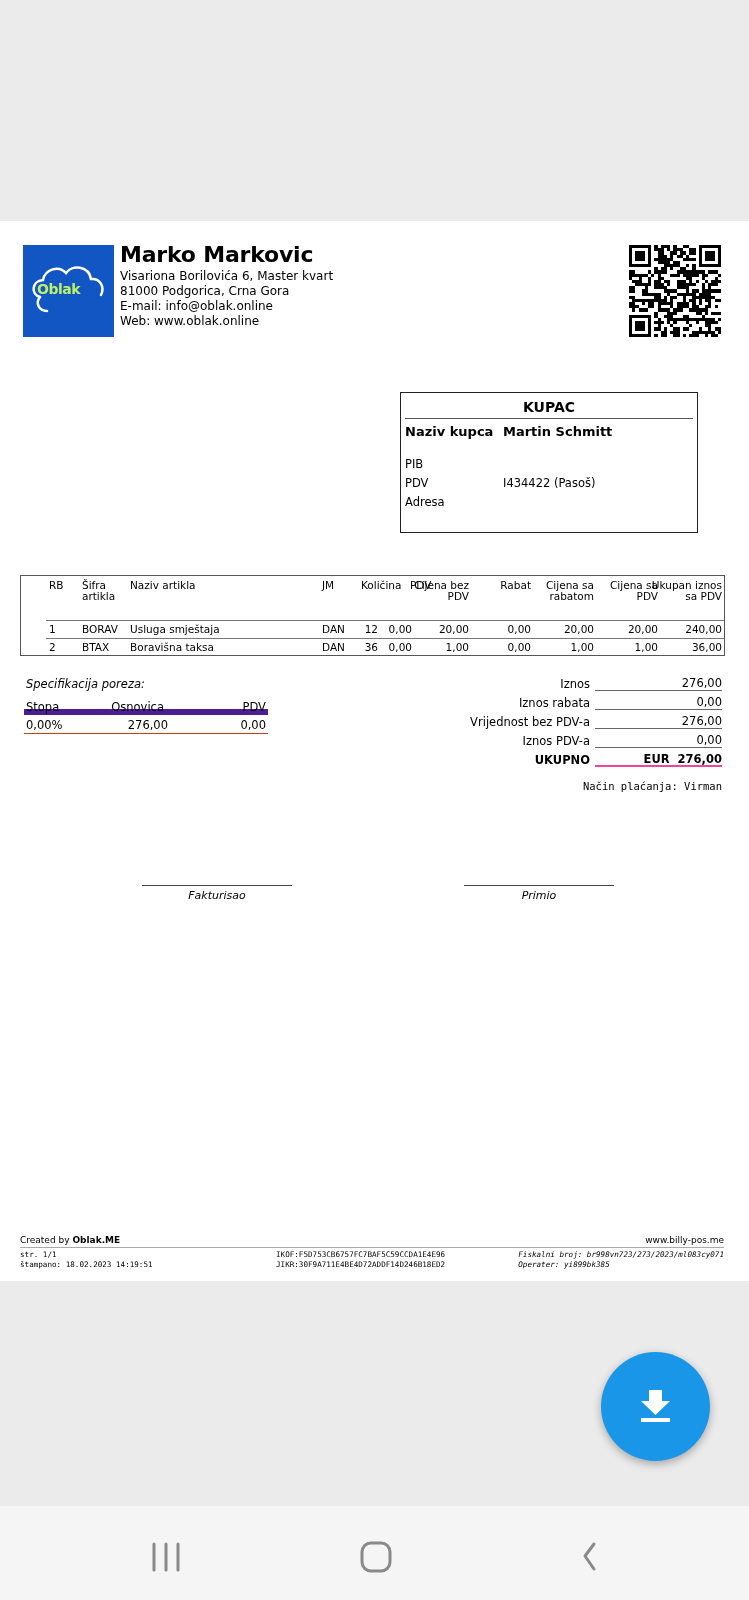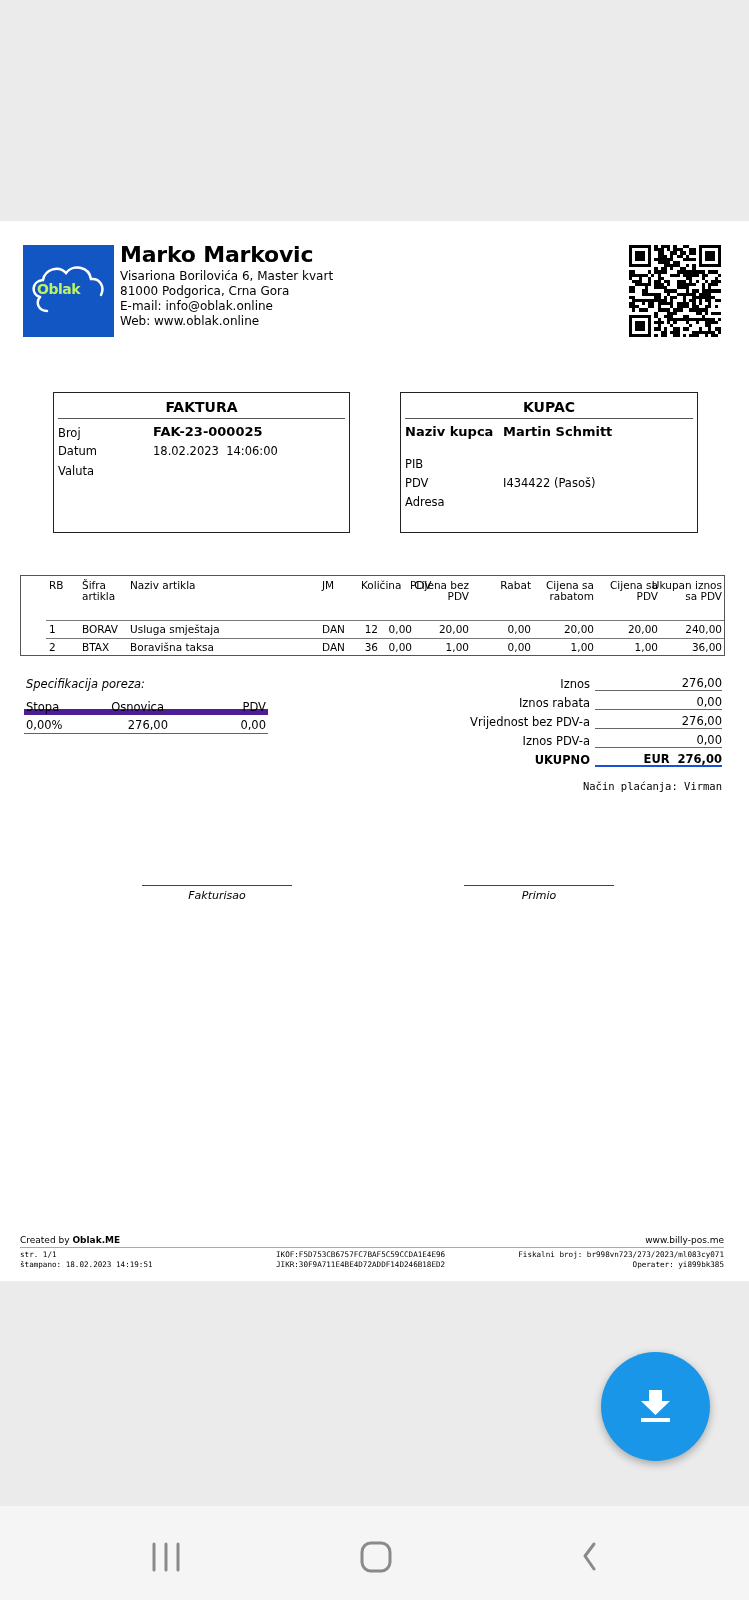--- a/index.html
+++ b/index.html
@@ -37,36 +37,36 @@
     .spec-title { position: absolute; left: 26px; top: 456px; font-style: italic; font-size: 11.5px; }
     .spec-hdr { position: absolute; left: 24px; top: 477px; width: 244px; height: 17px; border-bottom: 6px solid #4c1d95; font-size: 11.5px; }
     .spec-row { position: absolute; left: 24px; top: 495px; width: 244px; height: 18px; border-bottom: 1px solid #c2410c; font-size: 11.5px; }
     .spec-hdr span, .spec-row span { position: absolute; top: 2px; }
 
     
     .tot { position: absolute; left: 440px; width: 282px; height: 19px; font-size: 11.5px; }
     .tot .lbl { position: absolute; right: 132px; top: 3px; white-space: nowrap; }
     .tot .val { position: absolute; left: 155px; right: 0; top: 0; height: 17px; border-bottom: 1.5px solid #666; text-align: right; padding-top: 2px; }
     .tot.total .lbl, .tot.total .val { font-weight: bold; }
-    .tot.total .val { border-bottom: 2px solid #1d4ed8; }
+    .tot.total .val { border-bottom: 2px solid #ec4899; }
     .payment { position: absolute; right: 27px; top: 559px; font-family: "DejaVu Sans Mono", monospace; font-size: 10.5px; }
 
     
     .sig { position: absolute; top: 664px; width: 150px; border-top: 1.5px solid #444; text-align: center; font-style: italic; font-size: 11px; padding-top: 3px; }
     .sig-1 { left: 142px; }
     .sig-2 { left: 464px; }
 
     
     .foot-created { position: absolute; left: 20px; top: 1014px; font-size: 9px; }
     .foot-web { position: absolute; right: 25px; top: 1014px; font-size: 9px; }
     .foot-line { position: absolute; left: 20px; right: 25px; top: 1026px; border-top: 1px solid #aaa; }
     .mono { font-family: "DejaVu Sans Mono", monospace; font-size: 7.6px; line-height: 10px; position: absolute; white-space: nowrap; }
     .foot-left { left: 20px; top: 1029px; }
     .foot-mid { left: 276px; top: 1029px; }
-    .foot-right { right: 25px; top: 1029px; text-align: right; }
+    .foot-right { right: 25px; top: 1029px; text-align: left; font-style: italic; }
 
     
     .fab { position: absolute; left: 601px; top: 1352px; width: 109px; height: 109px; border-radius: 50%; background: #1a96e8; box-shadow: 0 3px 8px rgba(0,0,0,0.3); cursor: pointer; }
     .fab svg { position: absolute; left: 38px; top: 38px; }
 
     
     .navbar { position: absolute; left: 0; top: 1506px; width: 749px; height: 94px; background: #f5f5f5; }
     .nav-btn { position: absolute; top: 25px; width: 60px; height: 46px; cursor: pointer; }
     .nav-btn svg { position: absolute; left: 0; top: 0; }
   </style>
@@ -464,28 +464,20 @@
         <rect x="17" y="28" width="1" height="1"></rect>
         <rect x="19" y="28" width="1" height="1"></rect>
         <rect x="20" y="28" width="1" height="1"></rect>
         <rect x="21" y="28" width="1" height="1"></rect>
         <rect x="24" y="28" width="1" height="1"></rect>
         <rect x="26" y="28" width="1" height="1"></rect>
         <rect x="27" y="28" width="1" height="1"></rect>
       </g>
   </svg>
 
-  <div class="box box-faktura">
-    <div class="box-title">FAKTURA</div>
-    <span class="kv" style="left:4px;top:33px;">Broj</span>
-    <span class="kv bold13" style="left:99px;top:32px;">FAK-23-000025</span>
-    <span class="kv" style="left:4px;top:51px;">Datum</span>
-    <span class="kv" style="left:99px;top:51px;white-space:pre;">18.02.2023  14:06:00</span>
-    <span class="kv" style="left:4px;top:71px;">Valuta</span>
-  </div>
 
   <div class="box box-kupac">
     <div class="box-title">KUPAC</div>
     <span class="kv bold13" style="left:4px;top:32px;">Naziv kupca</span>
     <span class="kv bold13" style="left:102px;top:32px;">Martin Schmitt</span>
     <span class="kv" style="left:4px;top:64px;">PIB</span>
     <span class="kv" style="left:4px;top:83px;">PDV</span>
     <span class="kv" style="left:102px;top:83px;">I434422 (Pasoš)</span>
     <span class="kv" style="left:4px;top:102px;">Adresa</span>
   </div>

